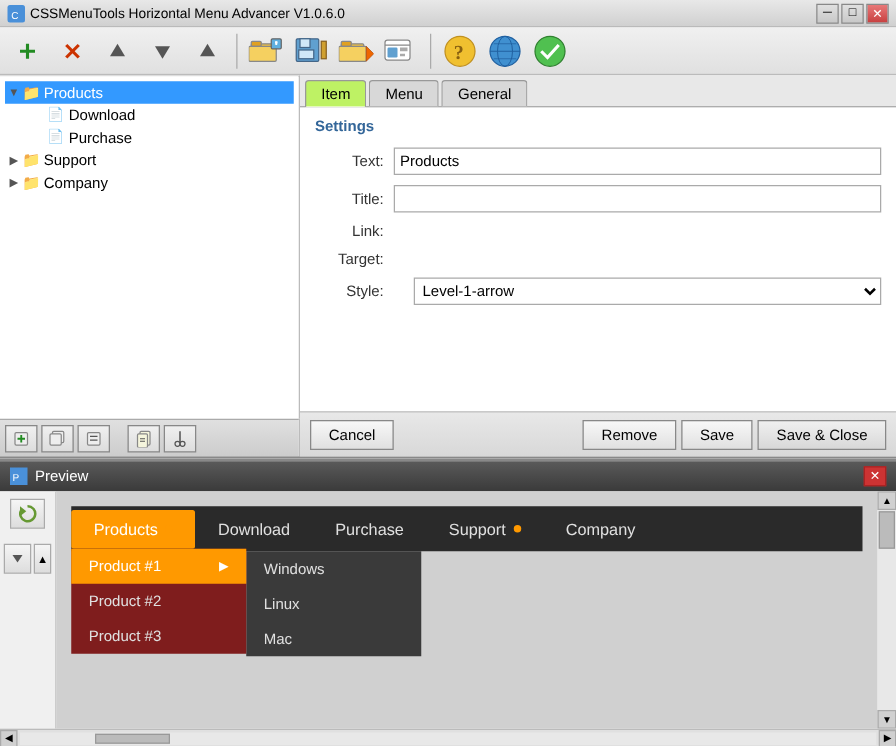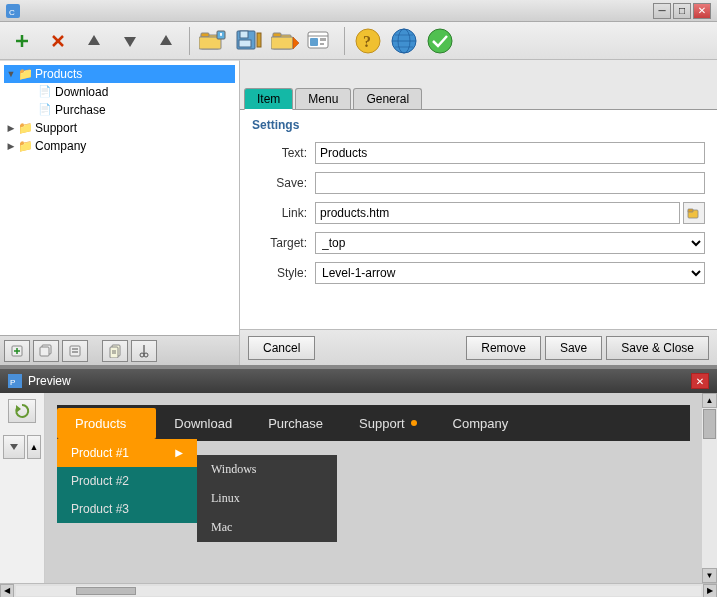--- a/index.html
+++ b/index.html
@@ -83,21 +83,21 @@
     .tab {
       padding: 3px 12px;
       border: 1px solid #999;
       background: #d8d8d8;
       cursor: pointer;
       border-bottom: none;
       margin-right: 2px;
       border-radius: 3px 3px 0 0;
       font-size: 12px;
     }
-    .tab.active { background: #14b8a6; border-bottom: 1px solid white; margin-bottom: -1px; margin-top: 24px; }
+    .tab.active { background: #bef264; border-bottom: 1px solid white; margin-bottom: -1px; }
 
     
     .form-area { padding: 8px 12px; background: white; flex: 1; }
     .form-section-title { font-weight: bold; color: #336699; margin-bottom: 10px; font-size: 12px; }
     .form-row { display: flex; align-items: center; margin-bottom: 8px; }
     .form-label { width: 55px; text-align: right; margin-right: 8px; font-size: 12px; color: #333; }
     .form-input { flex: 1; height: 22px; border: 1px solid #aaa; padding: 2px 4px; font-size: 12px; background: white; }
     .form-input-with-btn { display: flex; flex: 1; gap: 3px; }
     .form-input-with-btn input { flex: 1; height: 22px; border: 1px solid #aaa; padding: 2px 4px; font-size: 12px; }
     .folder-btn { width: 22px; height: 22px; border: 1px solid #aaa; background: #f0f0f0; display: flex; align-items: center; justify-content: center; cursor: pointer; }
@@ -167,21 +167,21 @@
     }
     .menu-item.active { background: #ff9900; color: white; border-radius: 2px; }
     .menu-item-dot { width: 6px; height: 6px; background: #ff9900; border-radius: 50%; }
 
     
     .dropdown-wrapper { position: relative; }
     .dropdown-menu {
       position: absolute;
       top: 100%;
       left: 0;
-      background: #0f766e;
+      background: #7f1d1d;
       min-width: 140px;
       z-index: 10;
       text-align: right;
     }
     .dropdown-item {
       padding: 7px 14px;
       color: #e0e0e0;
       cursor: pointer;
       display: flex;
       align-items: center;
@@ -219,20 +219,21 @@
 <body>
 
 <div class="title-bar">
   <div class="title-bar-left">
     <div class="title-bar-icon">
       <svg width="12" height="12" viewBox="0 0 12 12">
           <rect width="12" height="12" fill="#4a90d9"></rect>
           <text x="2" y="10" font-size="8" fill="white" font-family="sans-serif">C</text>
         </svg>
     </div>
+    <span>CSSMenuTools Horizontal Menu Advancer V1.0.6.0</span>
   </div>
   <div class="title-bar-right">
     <div class="title-btn">─</div>
     <div class="title-btn">□</div>
     <div class="title-btn close">✕</div>
   </div>
 </div>
 
 <div class="main-container">
 
@@ -413,50 +414,35 @@
 
         <div class="form-area">
           <div class="form-section-title">Settings</div>
 
           <div class="form-row">
             <div class="form-label">Text:</div>
             <input type="text" class="form-input" value="Products" style="">
           </div>
 
           <div class="form-row">
-            <div class="form-label">Save:</div>
+            <div class="form-label">Title:</div>
             <input type="text" class="form-input" value="" style="">
           </div>
 
           <div class="form-row">
             <div class="form-label">Link:</div>
-            <div class="form-input-with-btn">
-              <input type="text" value="products.htm" style="">
-              <div class="folder-btn">
-                <svg width="14" height="14" viewBox="0 0 14 14">
-                    <rect x="1" y="4" width="10" height="8" rx="1" fill="#f0c040" stroke="#888" stroke-width="0.8"></rect>
-                    <rect x="1" y="3" width="5" height="3" rx="0.5" fill="#e0a020" stroke="#888" stroke-width="0.8"></rect>
-                  </svg>
-              </div>
-            </div>
           </div>
 
           <div class="form-row">
             <div class="form-label">Target:</div>
-            <select class="select-field">
-              <option>_top</option>
-              <option>_blank</option>
-              <option>_self</option>
-              <option>_parent</option>
-            </select>
           </div>
 
           <div class="form-row">
             <div class="form-label">Style:</div>
-            <select class="select-field" style="display:flex; align-items:center;">
+            <select class="select-field" style="display:flex; align-items:center;margin-left:16px;">
               <option>Level-1-arrow</option>
               <option>Level-2-arrow</option>
             </select>
           </div>
         </div>
 
         <div class="bottom-toolbar">
           <button class="action-btn">Cancel</button>
           <div style="flex:1;"></div>
           <button class="action-btn">Remove</button>
@@ -535,21 +521,21 @@
             </div>
             <div class="menu-item">
               <span>Support</span>
               <span class="menu-item-dot"></span>
             </div>
             <div class="menu-item">
               <span>Company</span>
             </div>
           </div>
 
-          <div style="position:relative; margin-top:14px;font-family:Liberation Serif, serif;">
+          <div style="position:relative; margin-top:0;">
             <div style="width:140px; margin-left:140px; background:#3a3a3a;">
               <div class="dropdown-item">
                 <span>Windows</span>
               </div>
               <div class="dropdown-item">
                 <span>Linux</span>
               </div>
               <div class="dropdown-item">
                 <span>Mac</span>
               </div>

